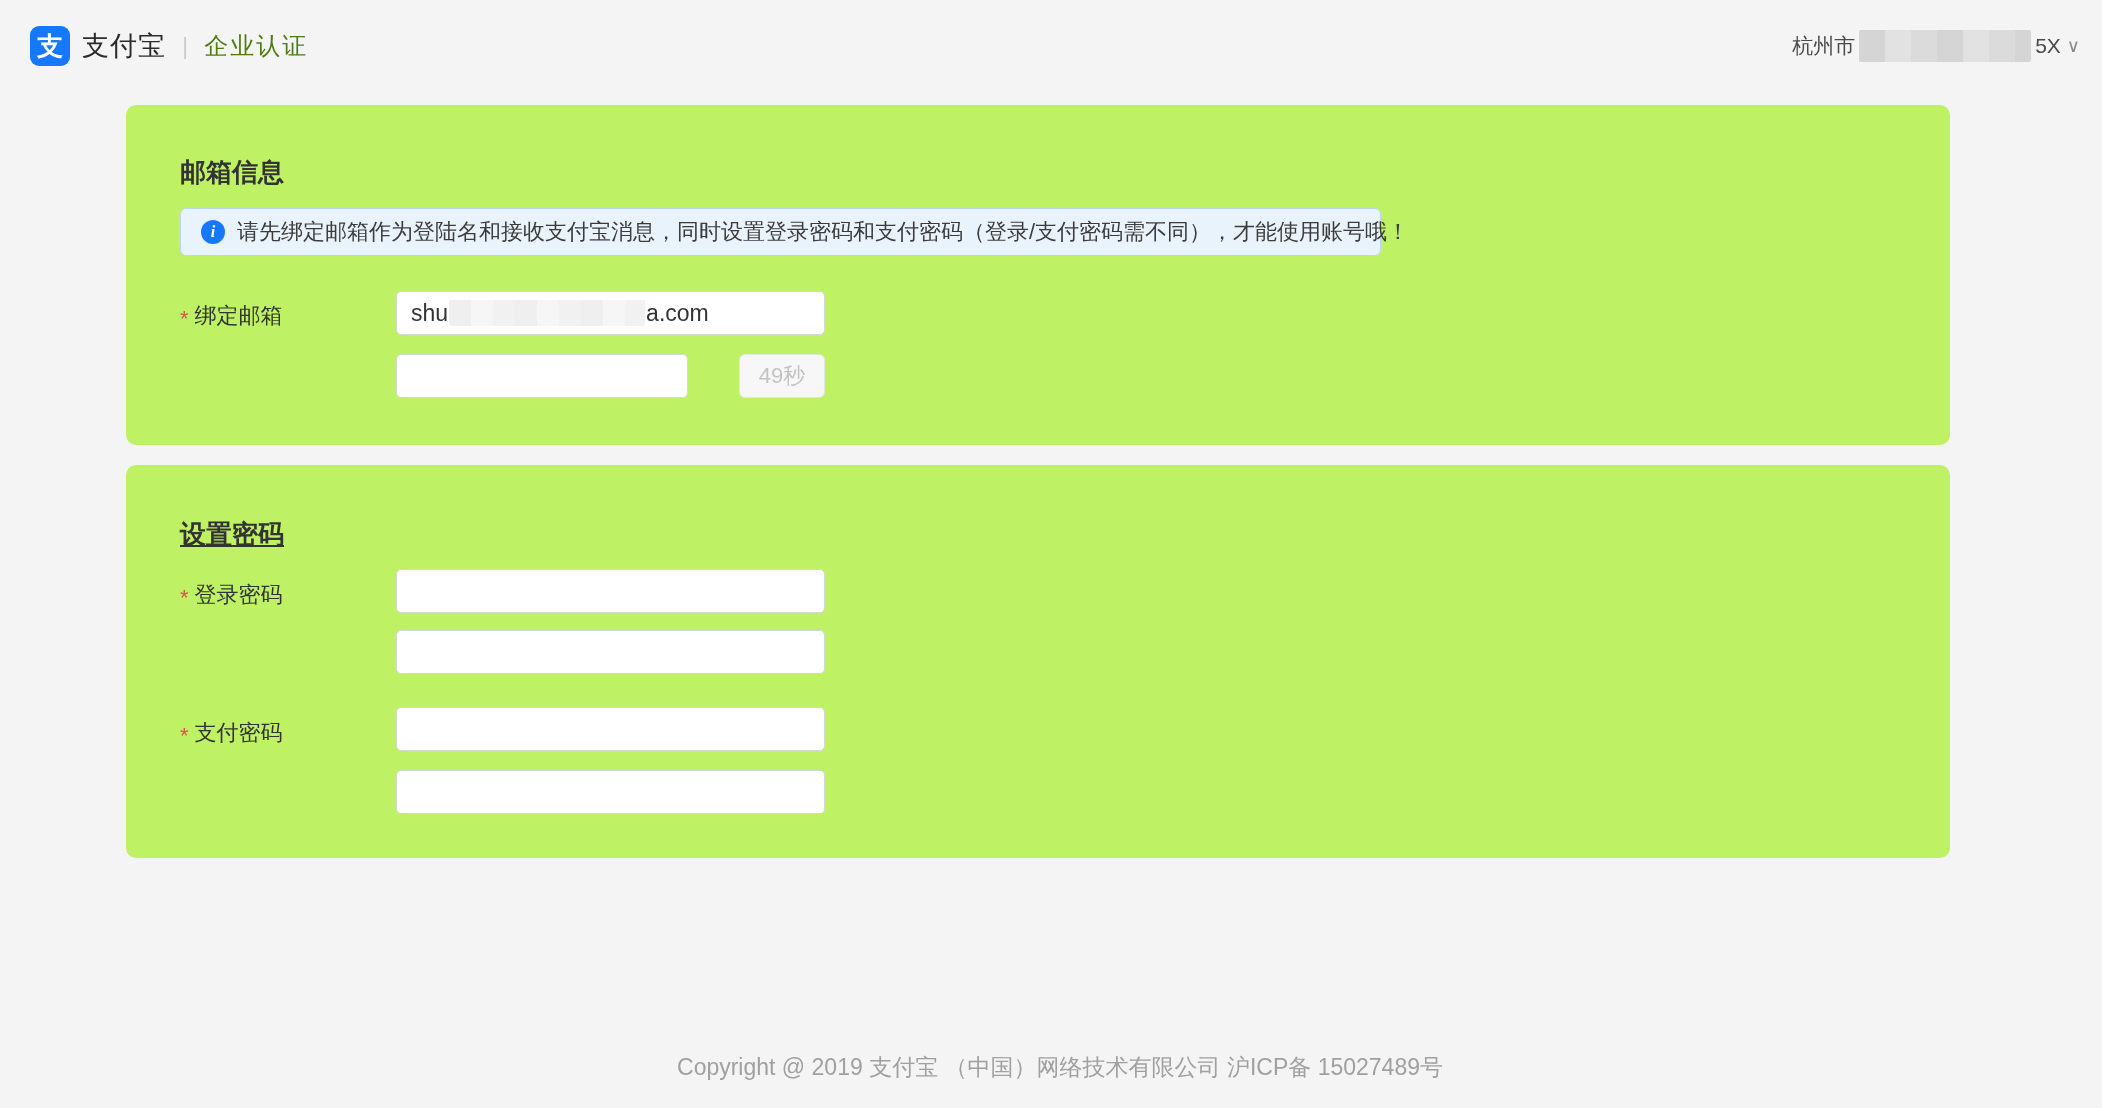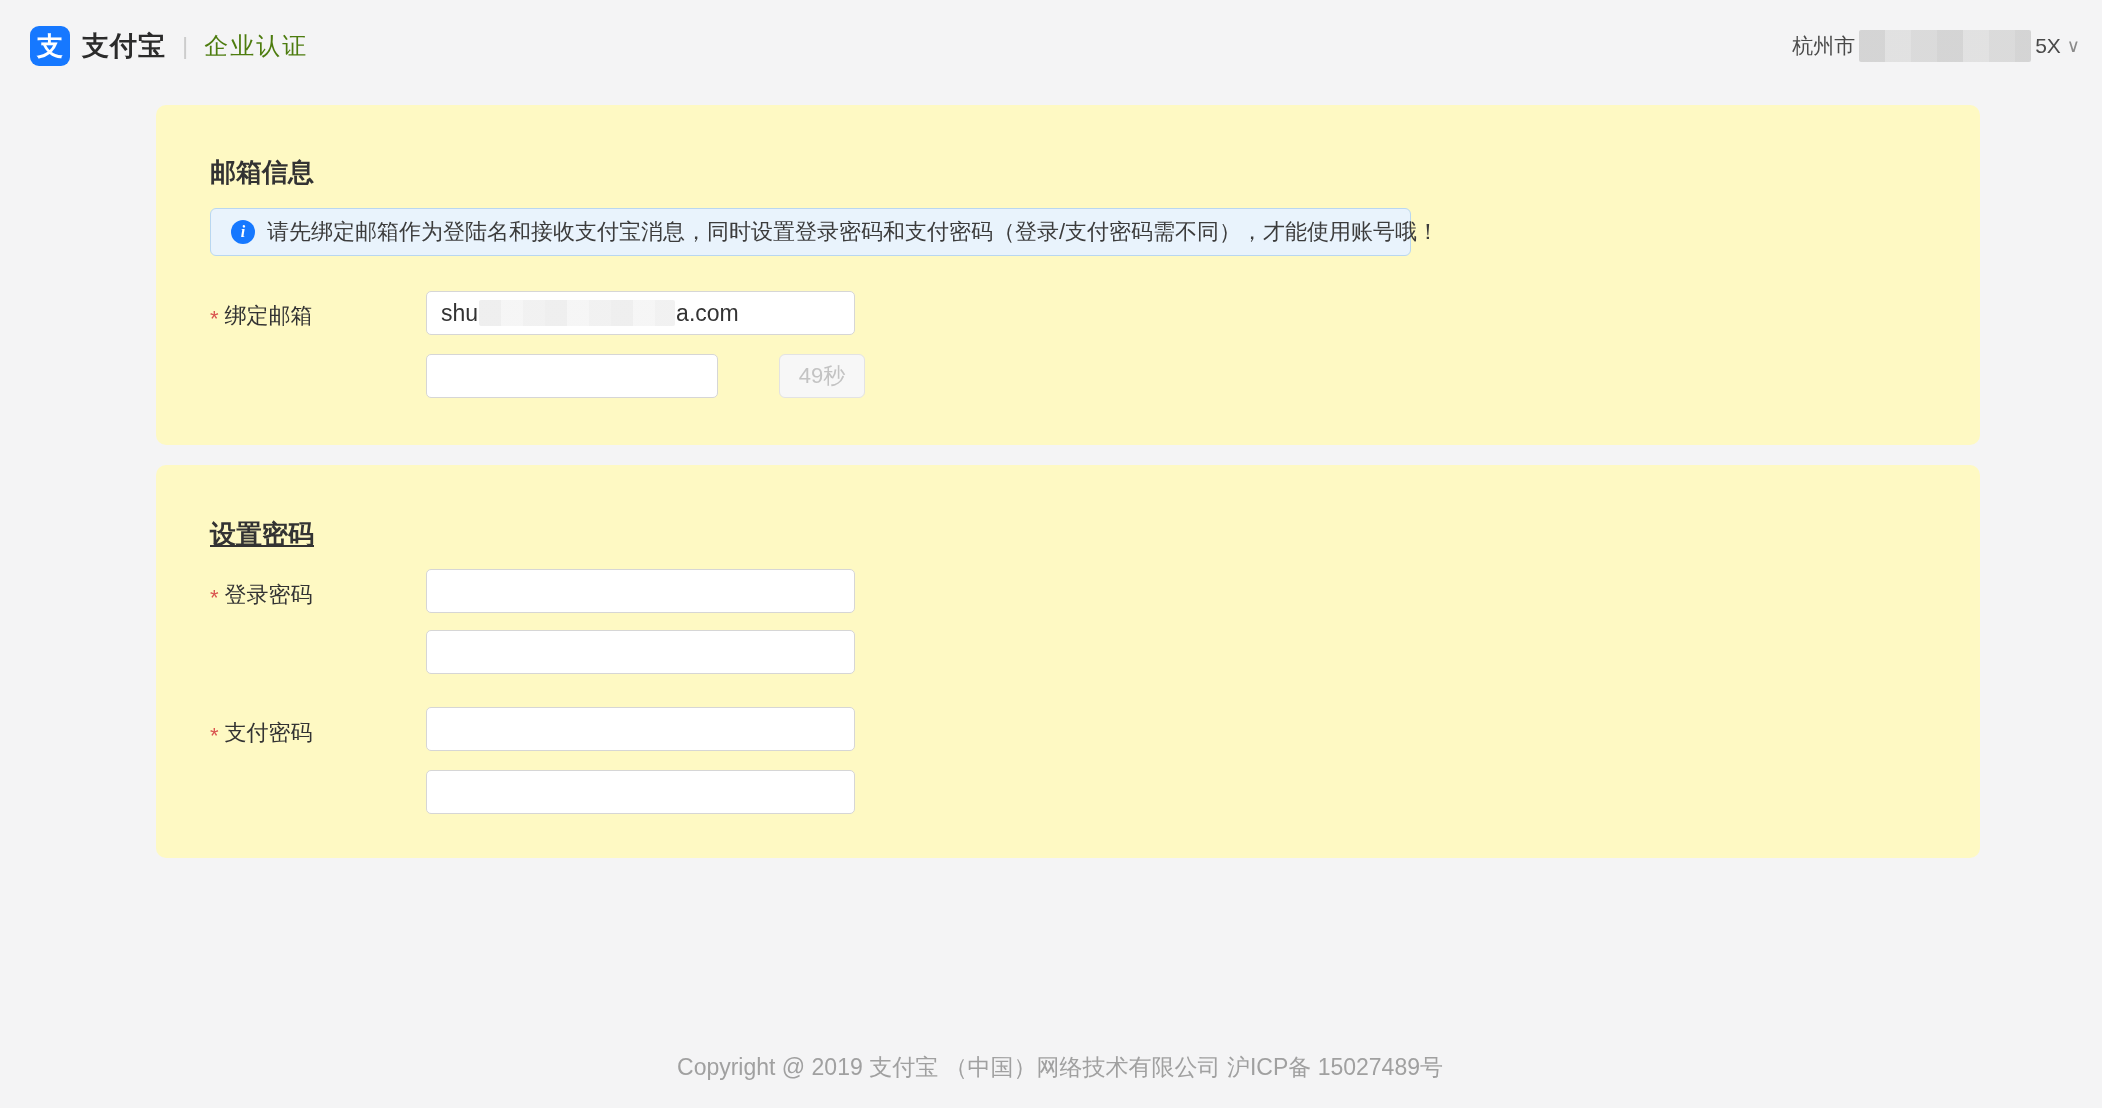--- a/index.html
+++ b/index.html
@@ -18,36 +18,36 @@
     display:flex; align-items:center; justify-content:space-between;
     padding:0 22px 0 30px;
   }
   .brand { display:flex; align-items:center; gap:12px; }
   .logo {
     width:40px; height:40px; border-radius:9px;
     background:var(--accent,#1678ff);
     display:flex; align-items:center; justify-content:center;
     color:#fff; font-size:26px; font-weight:bold;
   }
-  .brand-name { font-size:27px; font-weight:bold; color:#2b2b2b; letter-spacing:1px; }
+  .brand-name { font-size:27px; font-weight:normal; color:#2b2b2b; letter-spacing:1px; }
   .brand-divider { font-size:24px; color:#ccc; margin:0 4px; font-weight:200; }
   .brand-product { font-size:24px; color:#4d7c0f; letter-spacing:2px; }
   .account { display:flex; align-items:center; gap:2px; font-size:21px; color:#4a4a4a; cursor:pointer; }
   .redact {
     display:inline-block; vertical-align:middle; border-radius:2px;
     background:repeating-linear-gradient(90deg,#cfcfcf 0 26px,#dedede 26px 52px,#d6d6d6 52px 78px);
     opacity:.85;
   }
   .redact-name { width:172px; height:32px; margin:0 2px; }
   .chevron { font-size:18px; color:#8a8a8a; margin-left:4px; }
 
   
   .card {
-    position:absolute; left:156px; width:1824px;
-    background:#fef9c3; border-radius:10px;
+    position:absolute; left:126px; width:1824px;
+    background:#bef264; border-radius:10px;
   }
   .card-1 { top:105px; height:340px; }
   .card-2 { top:465px; height:393px; }
   .card-3 { top:880px; height:140px; }
   .card-title {
     position:absolute; left:54px;
     font-size:26px; font-weight:bold; color:#333;
   }
 
   
@@ -83,21 +83,21 @@
     left:270px; top:186px; width:429px;
     display:flex; align-items:center;
   }
   .redact-email {
     width:196px; height:26px; margin:0 1px;
     background:repeating-linear-gradient(90deg,#ececec 0 22px,#f4f4f4 22px 44px,#efefef 44px 66px);
   }
   .code-input { left:270px; top:249px; width:292px !important; }
   .btn-gray {
     background:#f7f7f7; border:1px solid #e3e3e3; border-radius:6px;
-    color:#c3c3c3; text-align:center;margin-left:10px;
+    color:#c3c3c3; text-align:center;
   }
   .code-btn {
     position:absolute; left:613px; top:249px; width:86px; height:44px;
     font-size:22px; display:flex; align-items:center; justify-content:center;
   }
 
   .in-1 { left:270px; top:104px; }
   .in-2 { left:270px; top:165px; }
   .in-3 { left:270px; top:242px; }
   .in-4 { left:270px; top:305px; }

